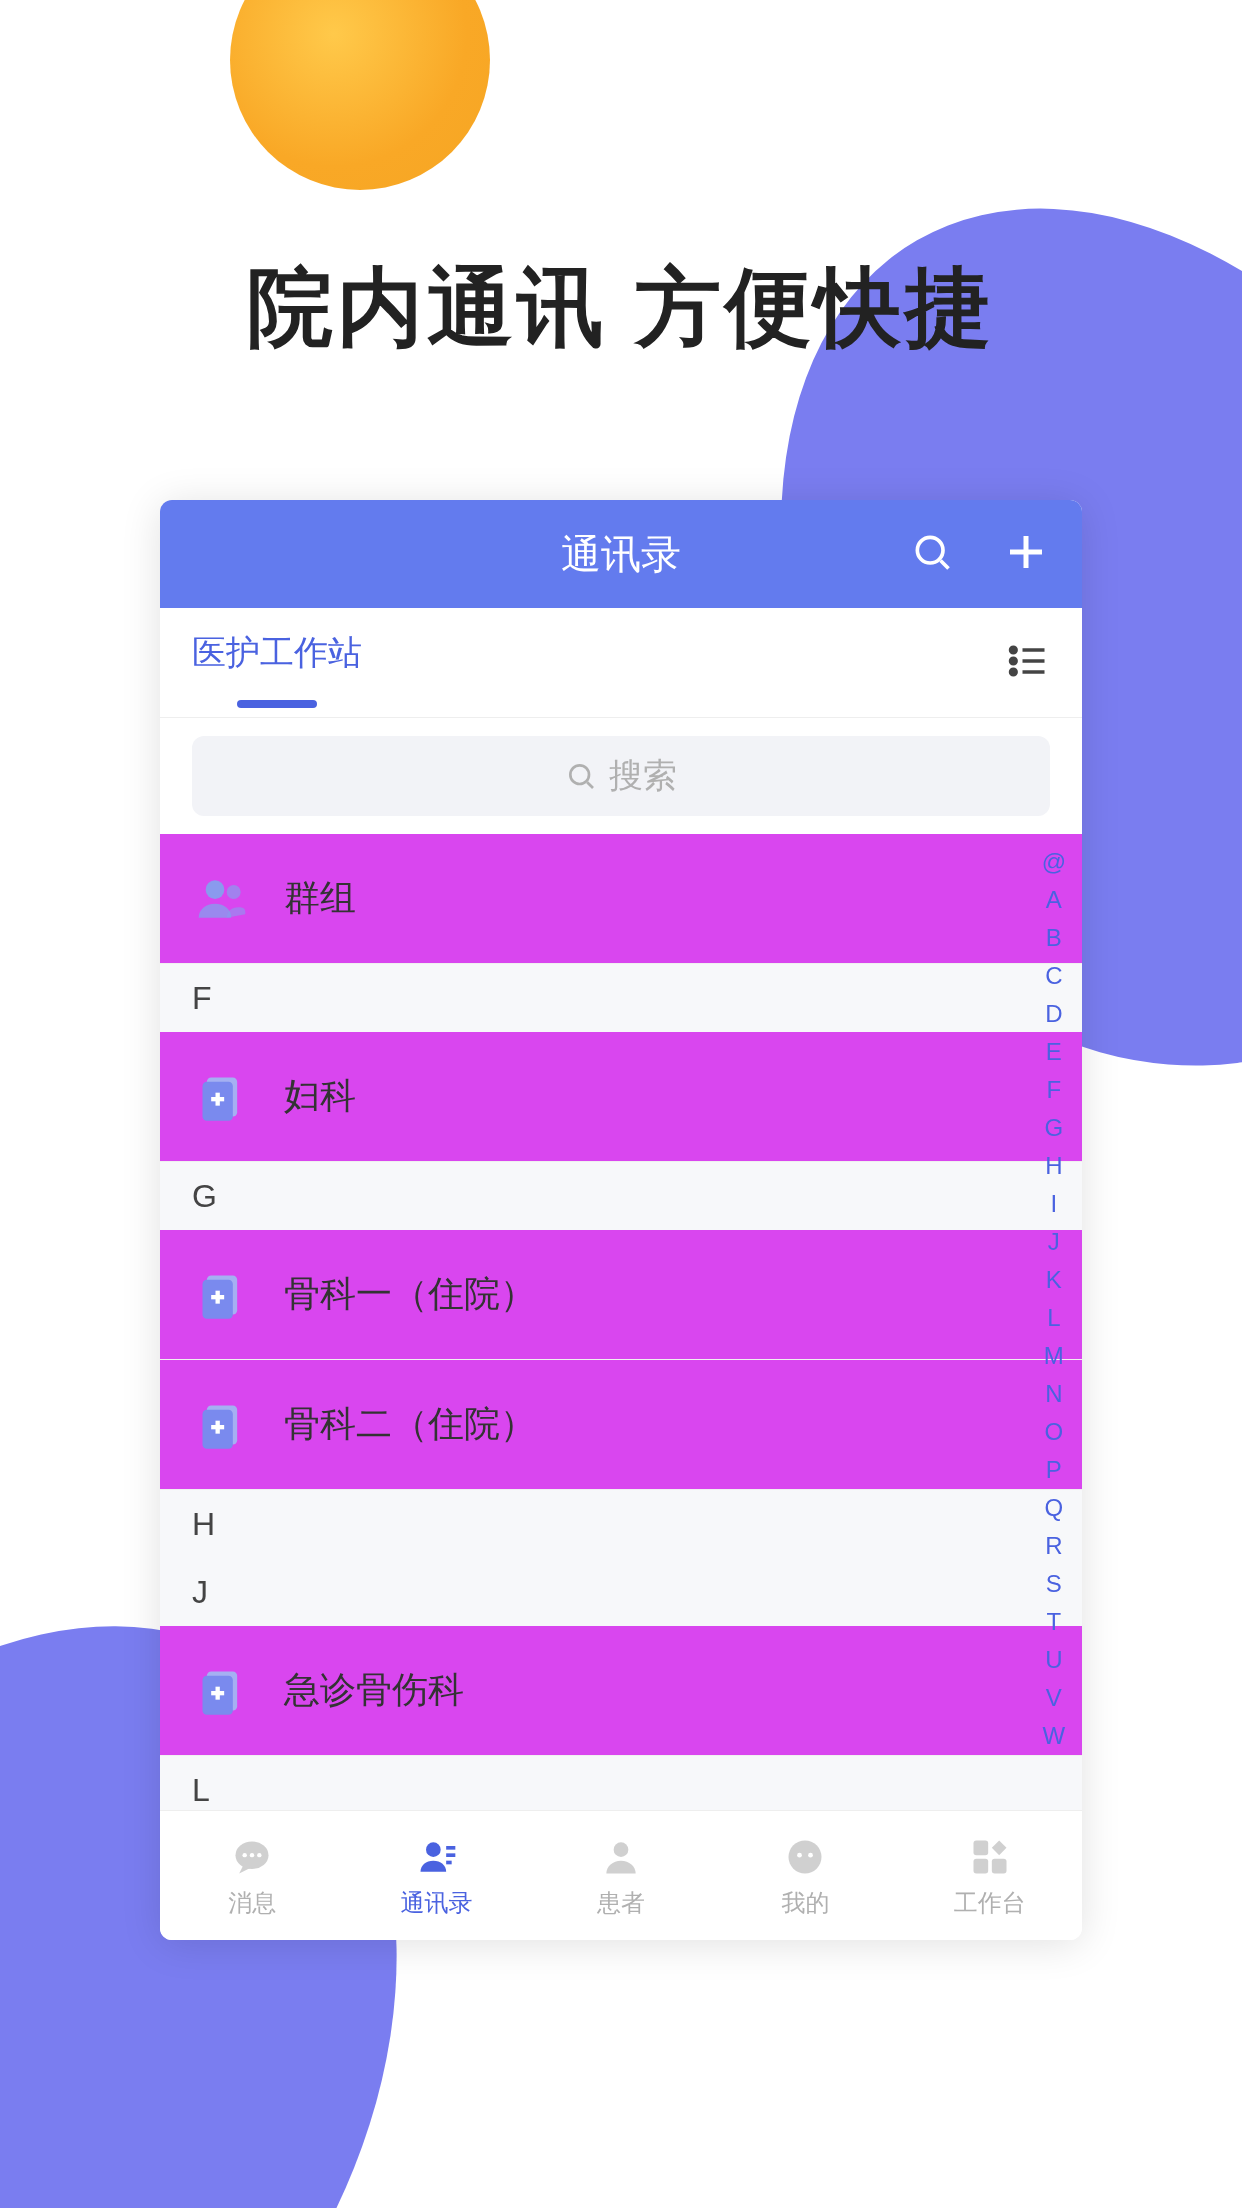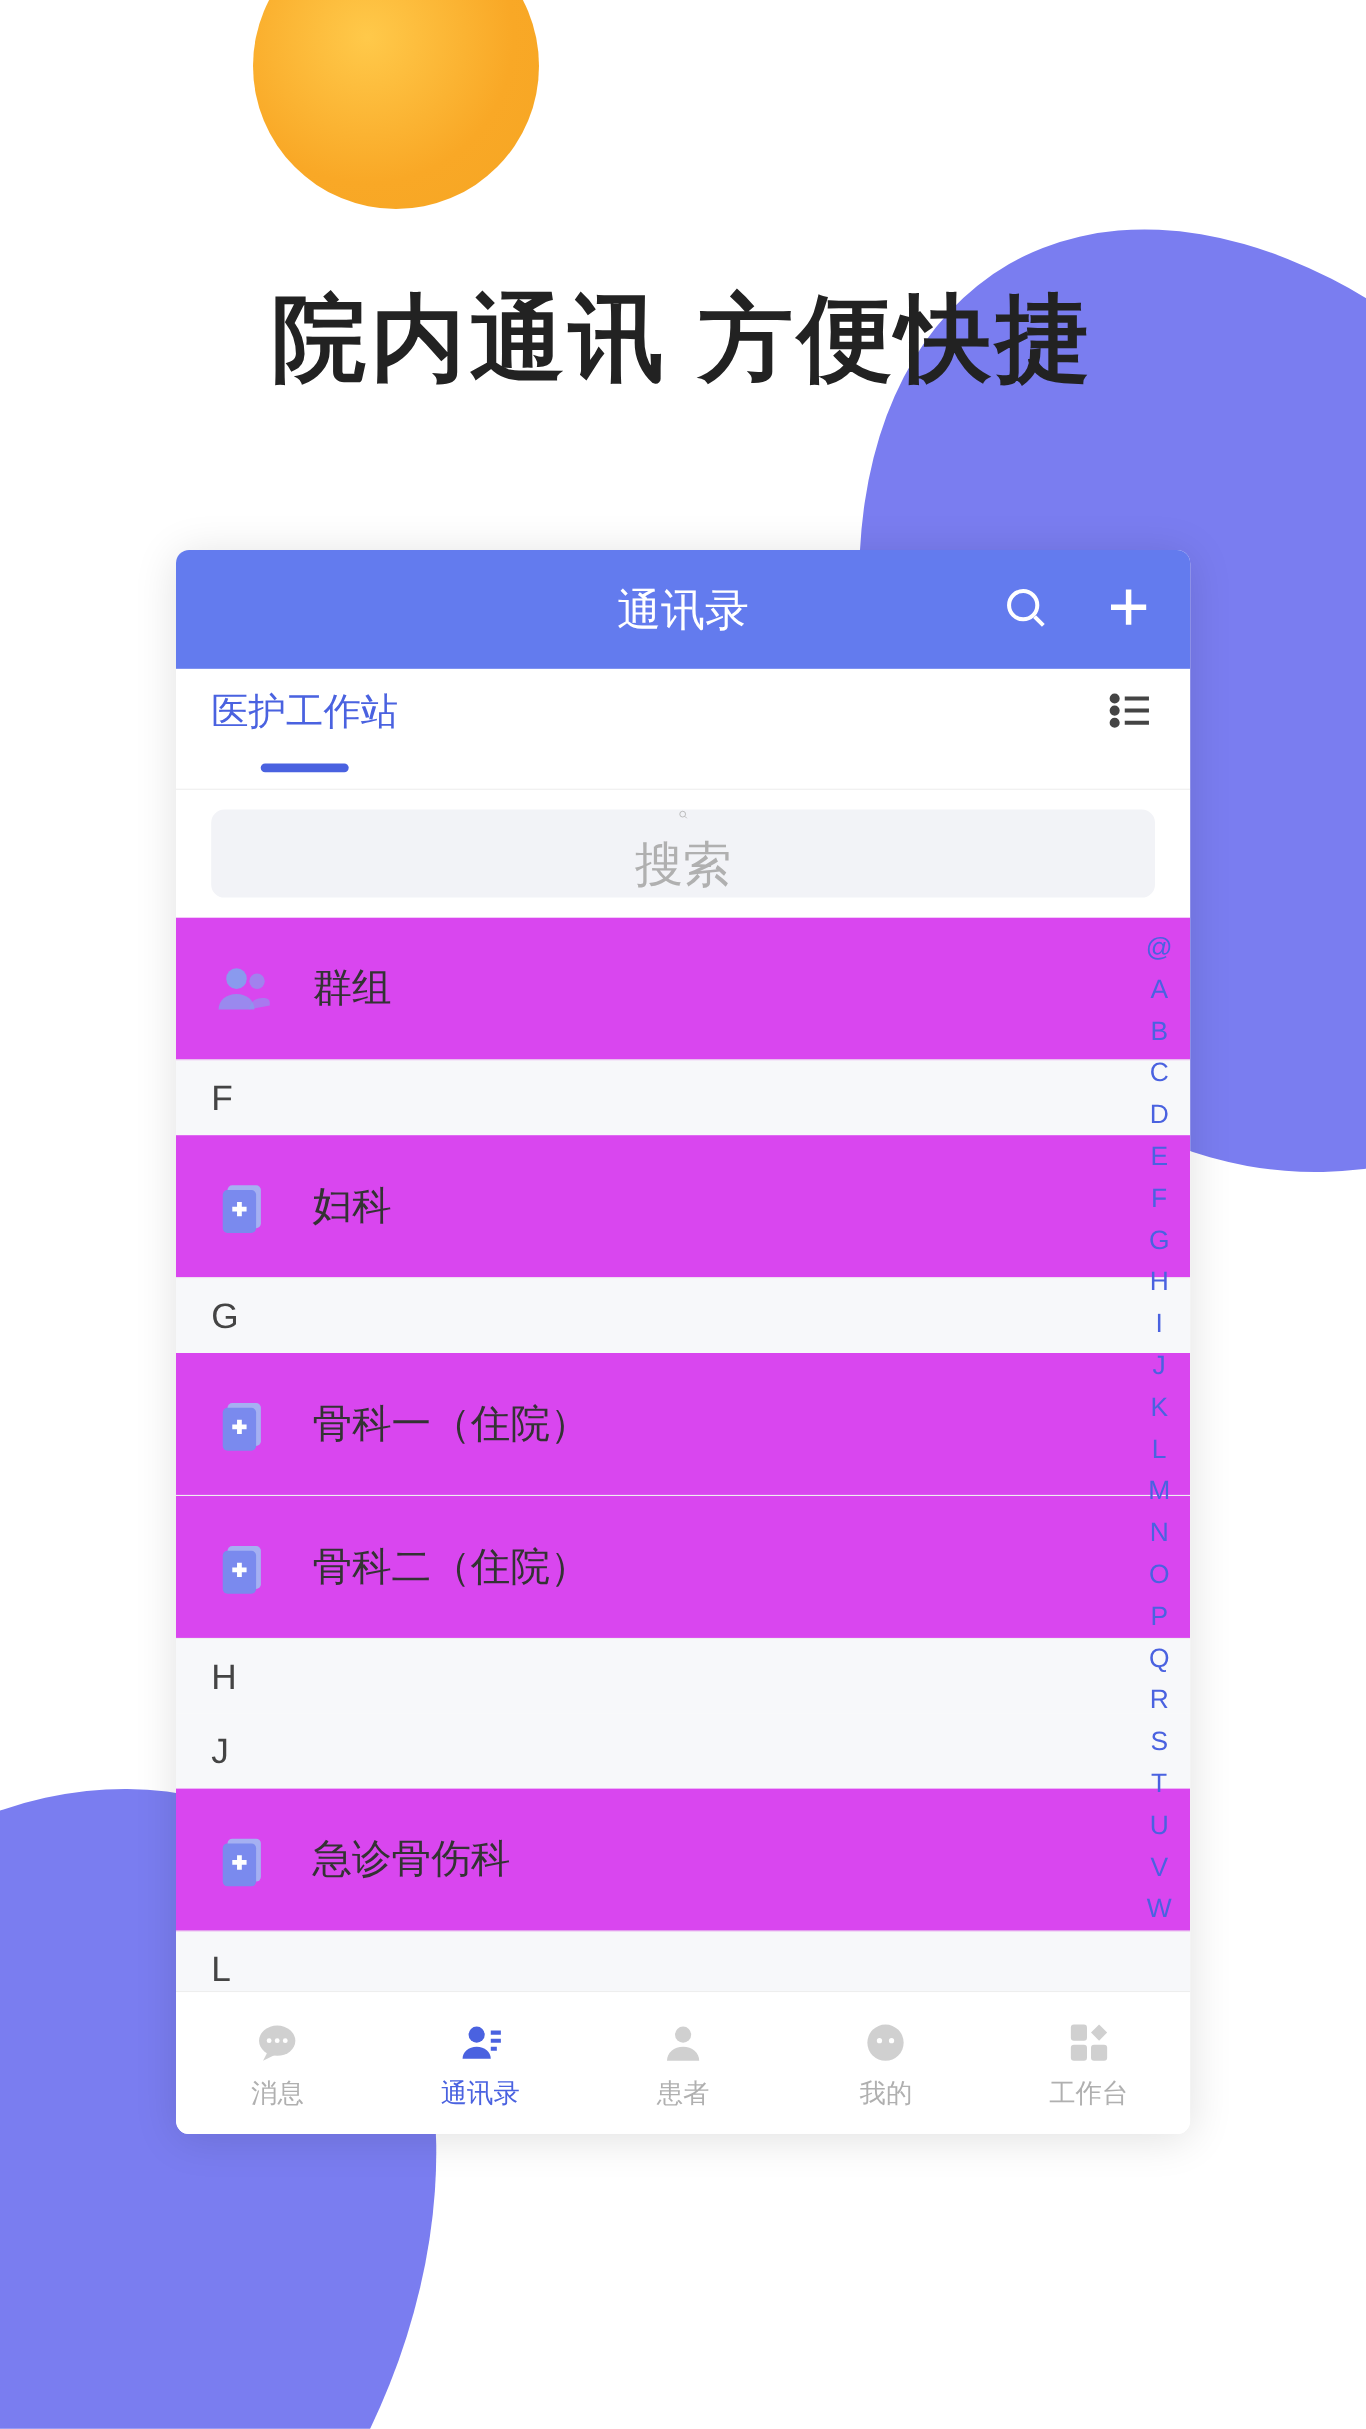--- a/index.html
+++ b/index.html
@@ -72,22 +72,22 @@
       padding: 0 32px;
       justify-content: space-between;
     }
     .nav-spacer { width: 140px; }
     .nav-title { color: #fff; font-size: 40px; font-weight: 400; }
     .nav-actions { display: flex; gap: 48px; width: 140px; justify-content: flex-end; align-items: center; }
     .nav-icon { color: #fff; }
     .tab-row {
       height: 110px;
       display: flex;
-      align-items: flex-start;
-      padding: 16px 32px;
+      align-items: center;
+      padding: 0 32px;
       justify-content: space-between;
       border-bottom: 1px solid #eee;
     }
     .tab-active { 
       color: #4a62e0; 
       font-size: 34px; 
       position: relative;
       padding-bottom: 20px;
     }
     .tab-active::after {
@@ -104,22 +104,21 @@
     .search-bar {
       margin: 18px 32px;
       height: 80px;
       background: #f2f3f7;
       border-radius: 12px;
       display: flex;
       align-items: center;
       justify-content: center;
       gap: 12px;
       color: #b0b0b0;
-      font-size: 44px;
-      flex-direction: column;
+      font-size: 34px;
     }
     .content {
       flex: 1;
       overflow: hidden;
       position: relative;
     }
     .list { height: 100%; overflow: hidden; }
     .item-row {
       height: 130px;
       display: flex;

